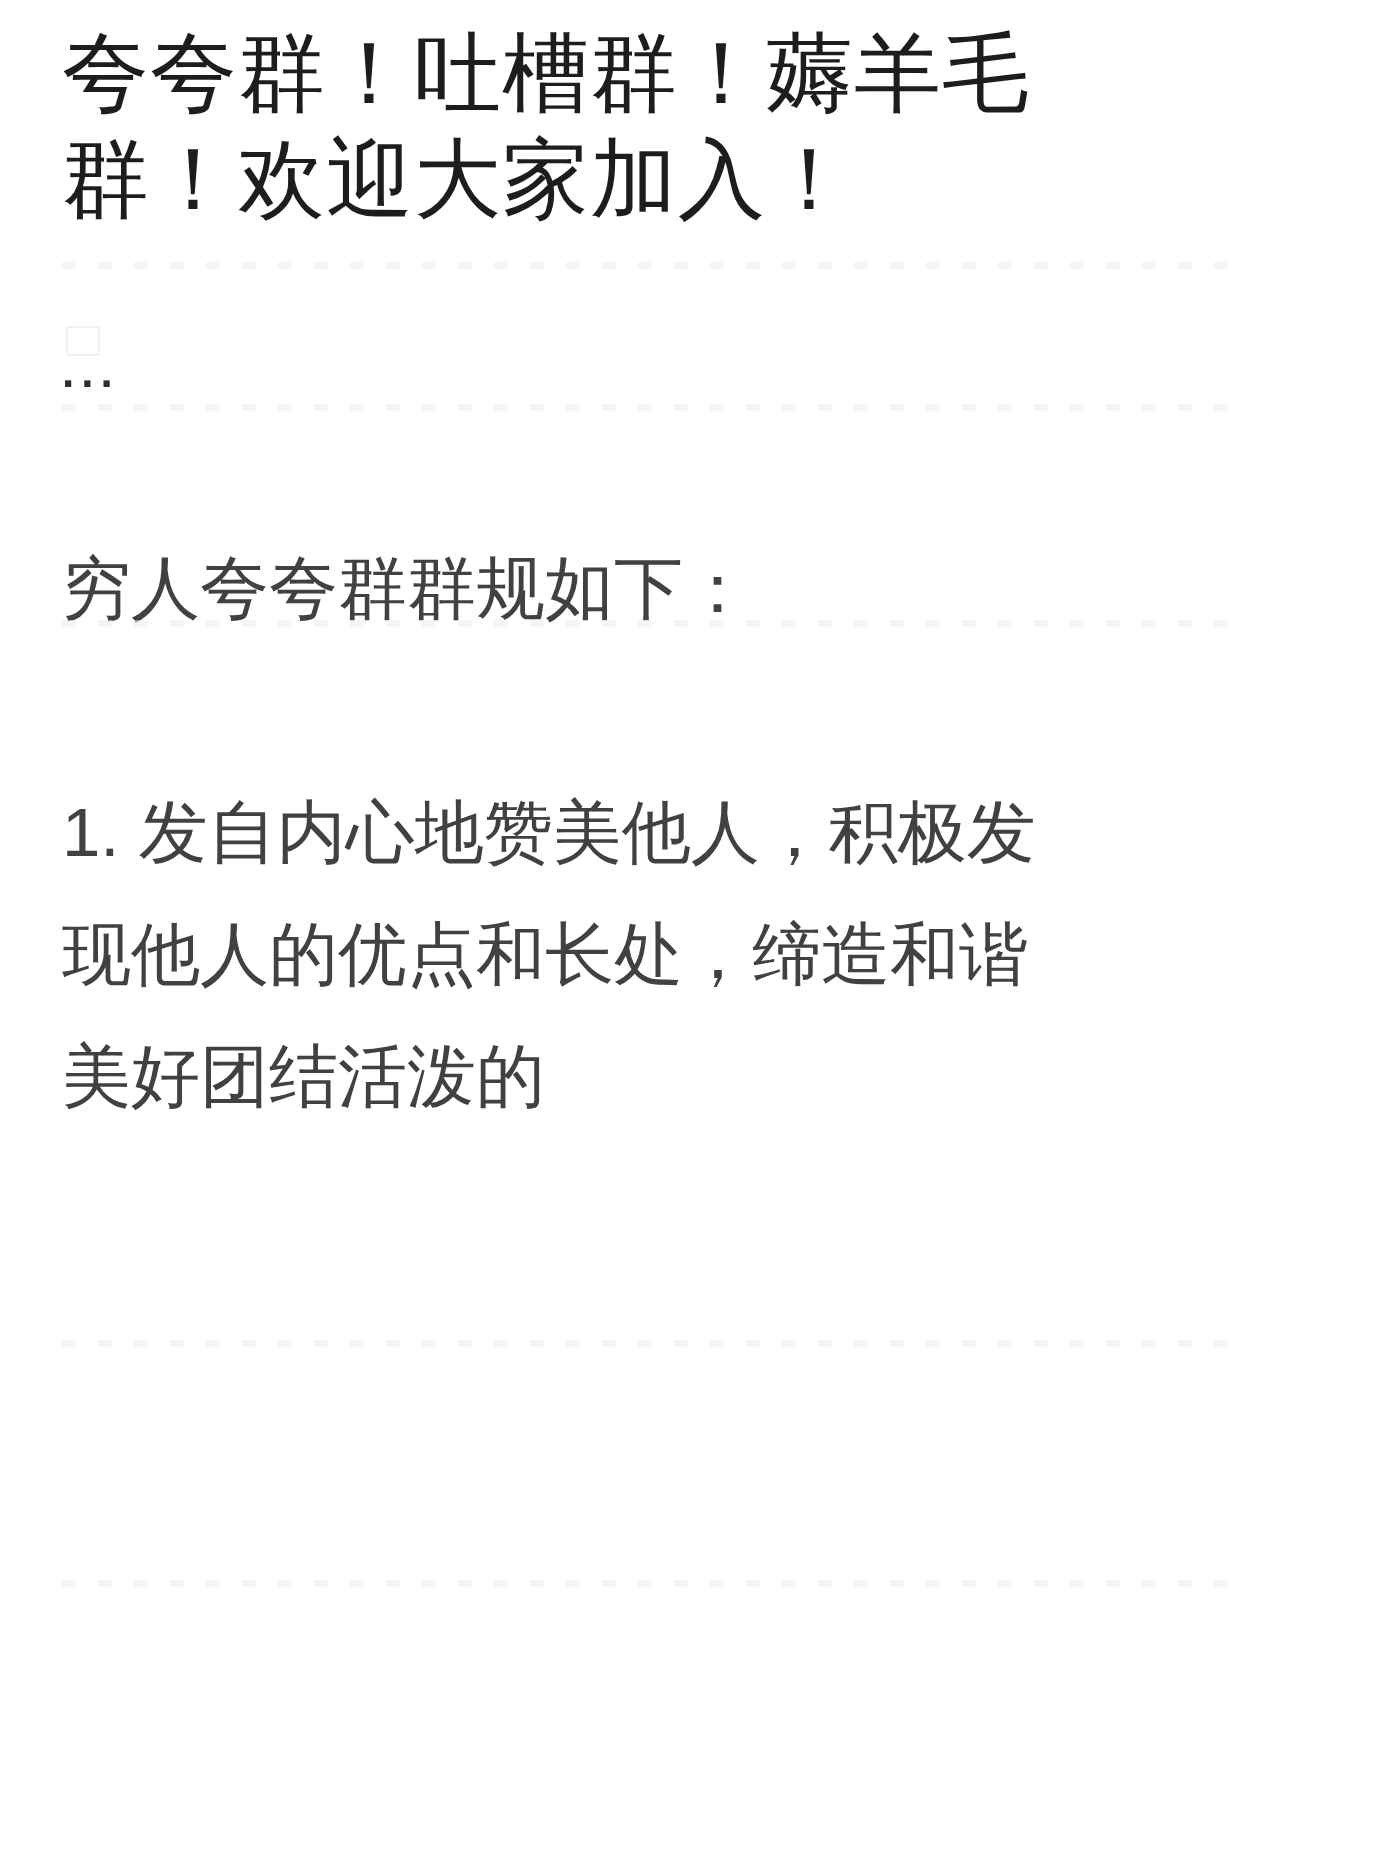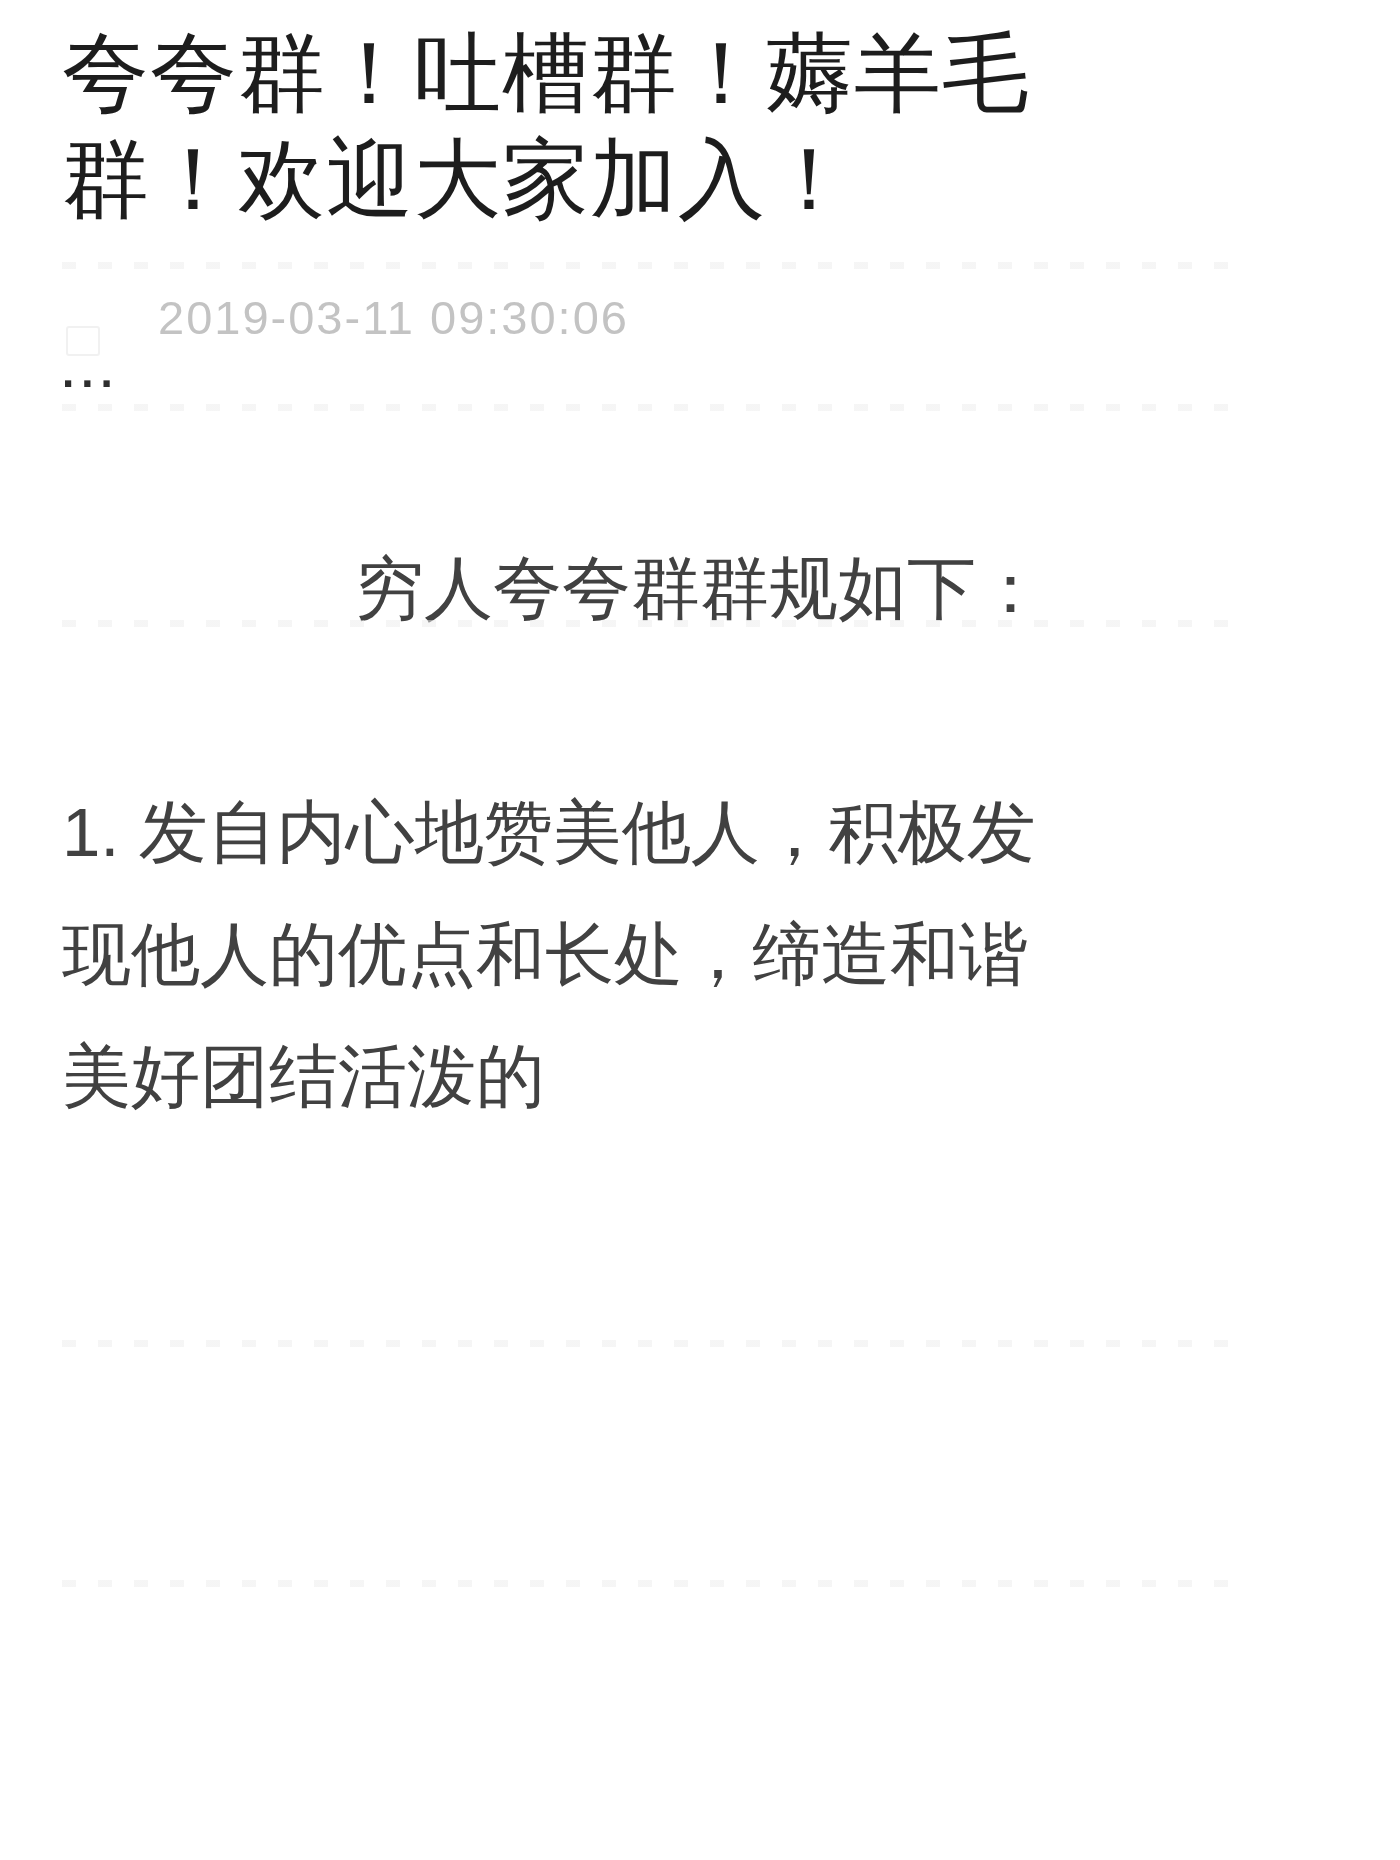--- a/index.html
+++ b/index.html
@@ -56,21 +56,21 @@
     letter-spacing:2px;
     color:#c3c3c3;
   }
   .body-text{
     font-size:69px;
     line-height:122px;
     font-weight:400;
     color:#414141;
     word-break:break-all;
   }
-  .intro-line{margin:124px 0 0 0;text-align:right;}
+  .intro-line{margin:124px 0 0 0;}
   .main-paragraph{margin:94px 0 0 0;}
   .rule-item{margin:122px 0 0 0;}
   .artifact{
     position:absolute;
     left:62px;
     width:1180px;height:7px;
     opacity:.5;
     background:repeating-linear-gradient(90deg,#ececec 0 14px,transparent 14px 36px);
   }
   .a1{top:262px;} .a2{top:404px;} .a3{top:620px;} .a4{top:1340px;} .a5{top:1580px;}
@@ -78,21 +78,20 @@
 </head>
 <body>
 
 <article class="post">
 
   <h1 class="post-title">夸夸群！吐槽群！薅羊毛群！欢迎大家加入！</h1>
 
   <div class="meta-row">
     <span class="ghost-avatar"></span>
     <span class="author-dots">...</span>
-    <span class="timestamp">2019-03-11 09:30:06</span>
   </div>
 
   <p class="body-text intro-line">穷人夸夸群群规如下：</p>
 
 
   <p class="body-text rule-item">1. 发自内心地赞美他人，积极发现他人的优点和长处，缔造和谐美好团结活泼的</p>
 
   <div class="artifact a1"></div>
   <div class="artifact a2"></div>
   <div class="artifact a3"></div>

